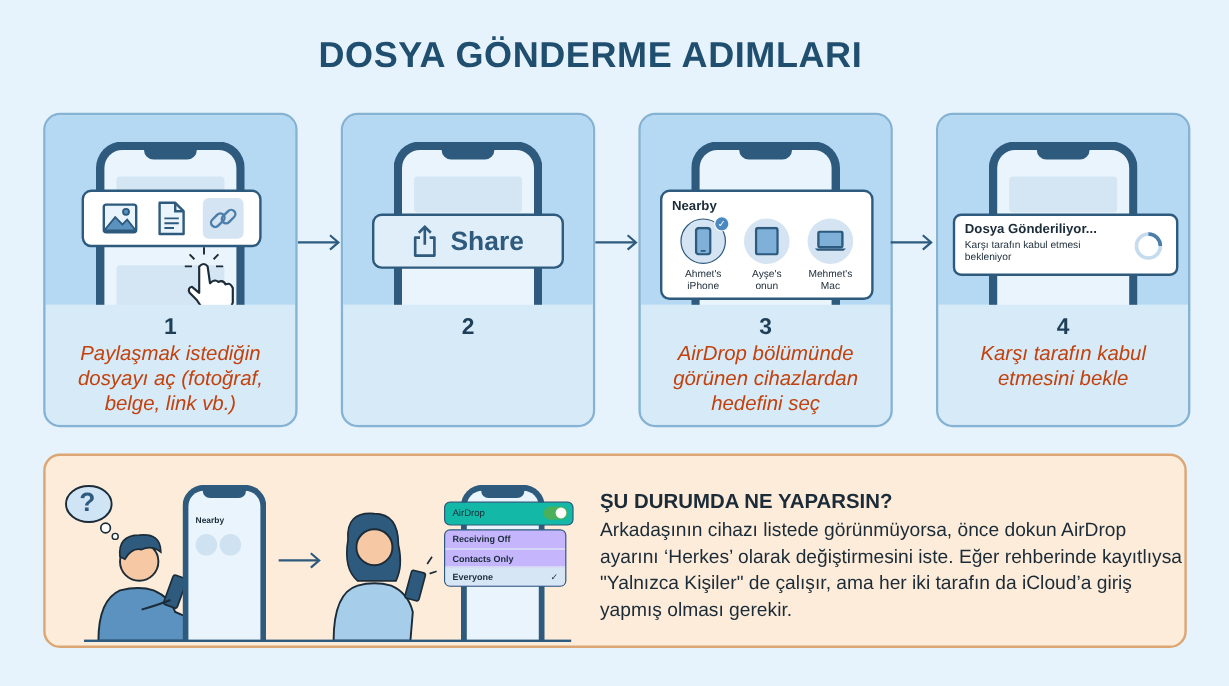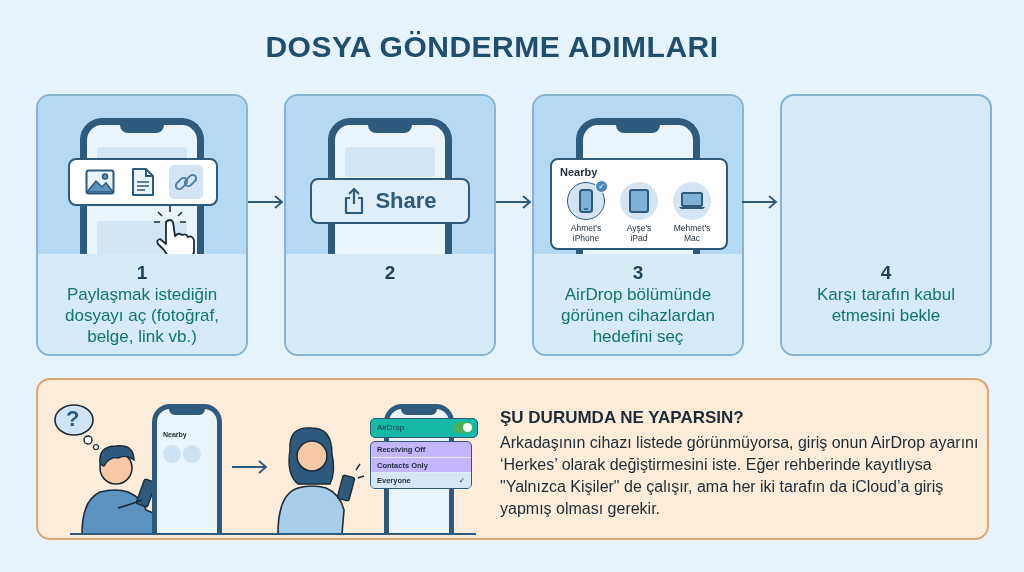--- a/index.html
+++ b/index.html
@@ -35,21 +35,21 @@
   }
   .phone .ph-block {
     position: absolute; left: 10px; top: 22px; width: 90px; height: 30px;
     background: #d4e6f4; border-radius: 3px;
   }
   .step .label-area {
     position: absolute; left: 0; top: 158px; width: 100%; height: 104px;
     background: #d6eaf8; text-align: center; padding-top: 8px;
   }
   .step-num { font-size: 19px; font-weight: bold; color: #1f3f58; line-height: 22px; }
-  .step-text { font-size: 17px; line-height: 21px; color: #0f766e; }
+  .step-text { font-size: 17px; line-height: 21px; color: #c2410c; font-style: italic; }
   .arrow {
     position: absolute; top: 195px; width: 36px; height: 14px;
   }
   
   .icon-card {
     position: absolute; left: 30px; top: 62px; width: 150px; height: 48px;
     background: #fff; border: 2px solid #2d5a7d; border-radius: 8px;
     display: flex; align-items: center; justify-content: space-around; padding: 0 8px;
   }
   .ic { width: 34px; height: 34px; display: flex; align-items: center; justify-content: center; border-radius: 5px; }
@@ -226,21 +226,21 @@
           <div>Ahmet's</div>
           <div>iPhone</div>
         </div>
         <div class="device">
           <div class="dev-circle">
             <svg width="20" height="24" viewBox="0 0 20 24">
                 <rect x="1" y="1" width="18" height="22" rx="2" fill="#7fb0d8" stroke="#2d5a7d" stroke-width="2"></rect>
               </svg>
           </div>
           <div>Ayşe's</div>
-          <div>iPad</div>
+          <div>onun</div>
         </div>
         <div class="device">
           <div class="dev-circle">
             <svg width="28" height="18" viewBox="0 0 28 18">
                 <rect x="4" y="1" width="20" height="13" rx="1.5" fill="#7fb0d8" stroke="#2d5a7d" stroke-width="2"></rect>
                 <path d="M1 15 H27 L25 17 H3 Z" fill="#2d5a7d"></path>
               </svg>
           </div>
           <div>Mehmet's</div>
           <div>Mac</div>
@@ -253,20 +253,35 @@
     <div class="step-text" style="padding:0 0;">AirDrop bölümünde görünen cihazlardan hedefini seç</div>
   </div>
 </div>
 
 <svg class="arrow" style="left:742px;" viewBox="0 0 36 14">
     <line x1="0" y1="7" x2="33" y2="7" stroke="#2d5a7d" stroke-width="1.8"></line>
     <path d="M27 1 L34 7 L27 13" fill="none" stroke="#2d5a7d" stroke-width="1.8"></path>
   </svg>
 
 <div class="step" style="left:780px;">
+  <div class="top-area">
+    <div class="phone">
+      <div class="notch"></div>
+      <div class="ph-block"></div>
+      <div class="ph-block" style="left:52px;top:56px;width:48px;height:10px;"></div>
+    </div>
+    <div class="toast">
+      <div class="toast-title">Dosya Gönderiliyor...</div>
+      <div class="toast-sub">Karşı tarafın kabul etmesi bekleniyor</div>
+      <svg class="spinner" width="26" height="26" viewBox="0 0 26 26">
+          <circle cx="13" cy="13" r="10" fill="none" stroke="#c6dcec" stroke-width="3"></circle>
+          <path d="M13 3 A10 10 0 0 1 23 13" fill="none" stroke="#4b7eaa" stroke-width="3"></path>
+        </svg>
+    </div>
+  </div>
   <div class="label-area">
     <div class="step-num">4</div>
     <div class="step-text" style="padding:0 24px;">Karşı tarafın kabul etmesini bekle</div>
   </div>
 </div>
 
 <div class="tip">
   <div class="tip-illus">
 
     <svg style="position:absolute;left:14px;top:22px;" width="50" height="56" viewBox="0 0 50 56">
@@ -314,14 +329,14 @@
       <div class="toggle"></div>
     </div>
     <div class="ad-menu">
       <div class="ad-opt"><span>Receiving Off</span></div>
       <div class="ad-opt"><span>Contacts Only</span></div>
       <div class="ad-opt sel"><span>Everyone</span><span class="tick">✓</span></div>
     </div>
     <div class="ground"></div>
   </div>
   <div class="tip-title">ŞU DURUMDA NE YAPARSIN?</div>
-  <div class="tip-body">Arkadaşının cihazı listede görünmüyorsa, giriş onun AirDrop ayarını ‘Herkes’ olarak değiştirmesini iste. Eğer rehberinde kayıtlıysa "Yalnızca Kişiler" de çalışır, ama her iki tarafın da iCloud’a giriş yapmış olması gerekir.</div>
+  <div class="tip-body">Arkadaşının cihazı listede görünmüyorsa, önce dokun AirDrop ayarını ‘Herkes’ olarak değiştirmesini iste. Eğer rehberinde kayıtlıysa "Yalnızca Kişiler" de çalışır, ama her iki tarafın da iCloud’a giriş yapmış olması gerekir.</div>
 </div>
 
 </body></html>

